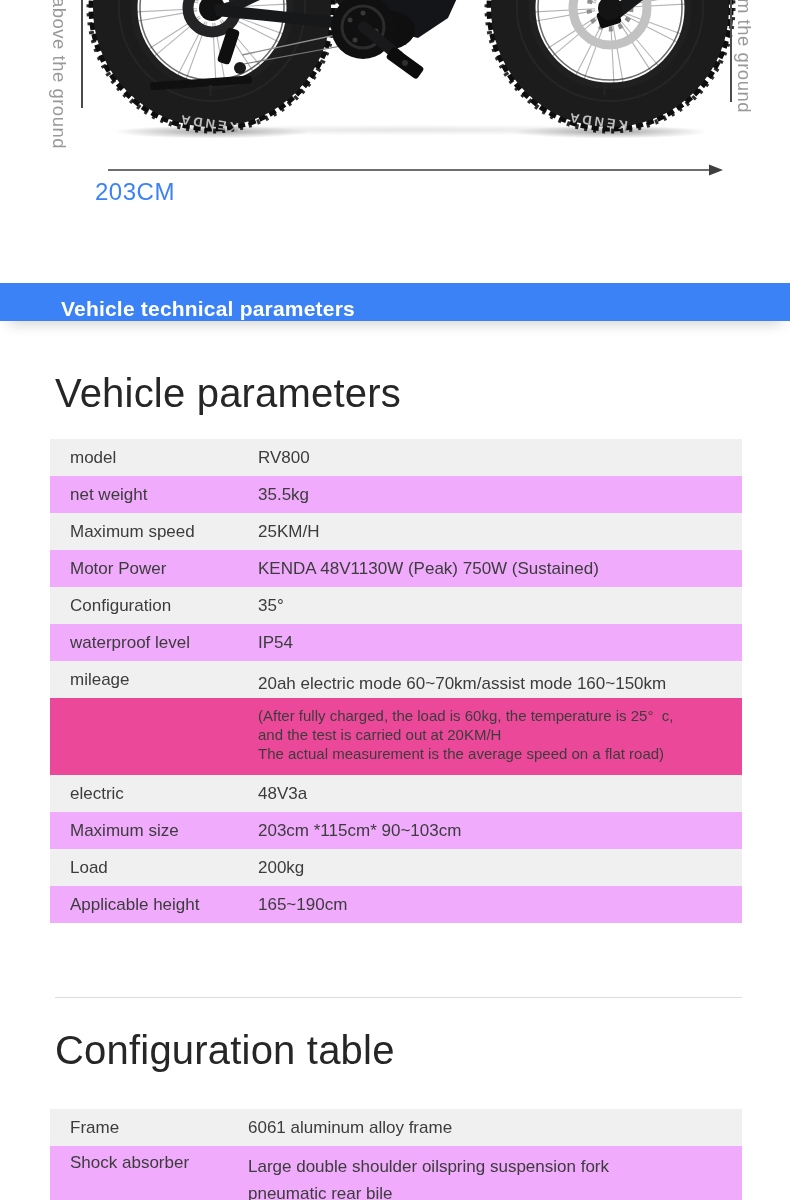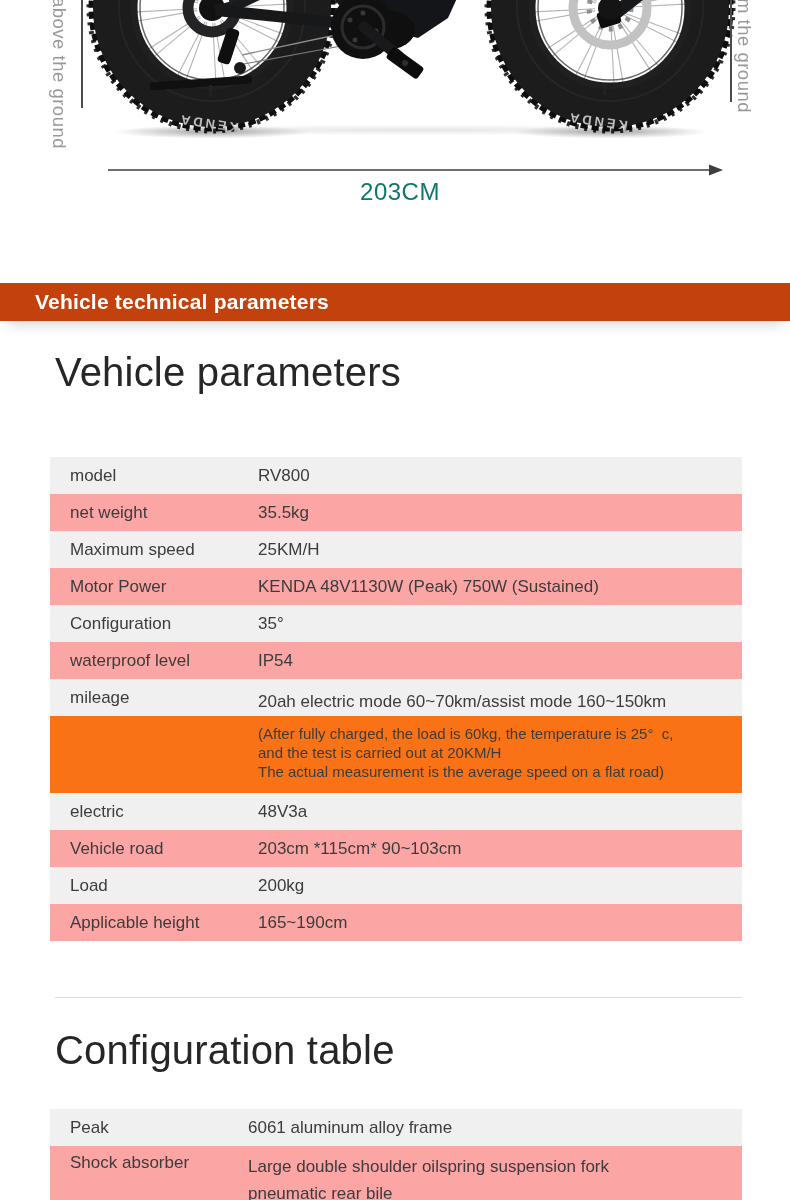--- a/index.html
+++ b/index.html
@@ -22,54 +22,54 @@
     position:absolute;writing-mode:vertical-rl;
     font-size:18.5px;color:#98999b;letter-spacing:0.5px;white-space:nowrap;
   }
   .vlabel.left{left:48px;top:-3px;}
   .vlabel.right{left:733px;top:-2px;}
   .vline{position:absolute;width:1.5px;background:#4b4b4b;top:0;}
   .vline.left{left:81px;height:108px;}
   .vline.right{left:730px;height:102px;}
   .harrow{position:absolute;top:164px;left:108px;}
   .dim-width{
-    position:absolute;top:178px;left:95px;width:610px;text-align:center;
-    font-size:24px;color:#0f766e;letter-spacing:0.5px;
+    position:absolute;top:178px;left:95px;width:610px;text-align:left;
+    font-size:24px;color:#3b82f6;letter-spacing:0.5px;
   }
   
   .banner{
     position:absolute;top:283px;left:0;width:790px;height:38px;
-    background:#c2410c;color:#ffffff;display:flex;align-items:center;
-    padding-left:35px;box-sizing:border-box;
+    background:#3b82f6;color:#ffffff;display:flex;align-items:flex-end;
+    padding-left:61px;box-sizing:border-box;
     font-size:21px;font-weight:700;letter-spacing:0.2px;
     box-shadow:0 12px 14px -9px rgba(0,0,0,0.18);
   }
   
   .heading{
     position:absolute;left:55px;margin:0;
     font-size:40px;font-weight:400;color:#262626;letter-spacing:0.2px;
     line-height:44px;
   }
-  #vp-heading{top:350px;}
+  #vp-heading{top:371px;}
   #ct-heading{top:1028px;}
   
   .spec-table{position:absolute;left:50px;width:692px;}
-  .ptable{top:457px;}
+  .ptable{top:439px;}
   .ctable{top:1109px;}
   .row{
     display:flex;align-items:center;min-height:37px;
     padding-left:20px;box-sizing:border-box;
-    font-size:17px;color:#3c3c3c;background:#fca5a5;
+    font-size:17px;color:#3c3c3c;background:#f0abfc;
   }
   .spec-table .row:nth-child(odd){background:#f0f0f0;}
   .ptable .label{width:188px;flex:0 0 188px;}
   .ctable .label{width:178px;flex:0 0 178px;}
   .value{flex:1;}
   .ptable .row:nth-child(7) .value{padding-top:9px;}
-  .row.note{min-height:75px;align-items:flex-start;padding-top:8px;padding-bottom:12px;background:#f97316;}
+  .row.note{min-height:75px;align-items:flex-start;padding-top:8px;padding-bottom:12px;background:#ec4899;}
   .row.note .value{margin-left:188px;}
   .note-line{font-size:15px;line-height:19px;color:#3c3c3c;white-space:pre-wrap;}
   .vline-text{line-height:27px;}
   .ctable .row:nth-child(2){align-items:flex-start;padding-top:7px;padding-bottom:10px;}
   
   .divider{position:absolute;top:997px;left:55px;width:687px;height:1px;background:#dcdcdc;}
 </style>
 </head>
 <body>
 
@@ -237,40 +237,40 @@
         <div class="note-line">(After fully charged, the load is 60kg, the temperature is 25°&nbsp; c,</div>
         <div class="note-line">and the test is carried out at 20KM/H</div>
         <div class="note-line">The actual measurement is the average speed on a flat road)</div>
       </div>
     </div>
     <div class="row">
       <div class="label">electric</div>
       <div class="value">48V3a</div>
     </div>
     <div class="row">
-      <div class="label">Vehicle road</div>
+      <div class="label">Maximum size</div>
       <div class="value">203cm *115cm* 90~103cm</div>
     </div>
     <div class="row">
       <div class="label">Load</div>
       <div class="value">200kg</div>
     </div>
     <div class="row">
       <div class="label">Applicable height</div>
       <div class="value">165~190cm</div>
     </div>
   </div>
 
 <div class="divider"></div>
 
 <h1 class="heading" id="ct-heading">Configuration table</h1>
 
 <div class="spec-table ctable">
     <div class="row">
-      <div class="label">Peak</div>
+      <div class="label">Frame</div>
       <div class="value">6061 aluminum alloy frame</div>
     </div>
     <div class="row">
       <div class="label">Shock absorber</div>
       <div class="value">
         <div class="vline-text">Large double shoulder oilspring suspension fork</div>
         <div class="vline-text">pneumatic rear bile</div>
       </div>
     </div>
   </div>

